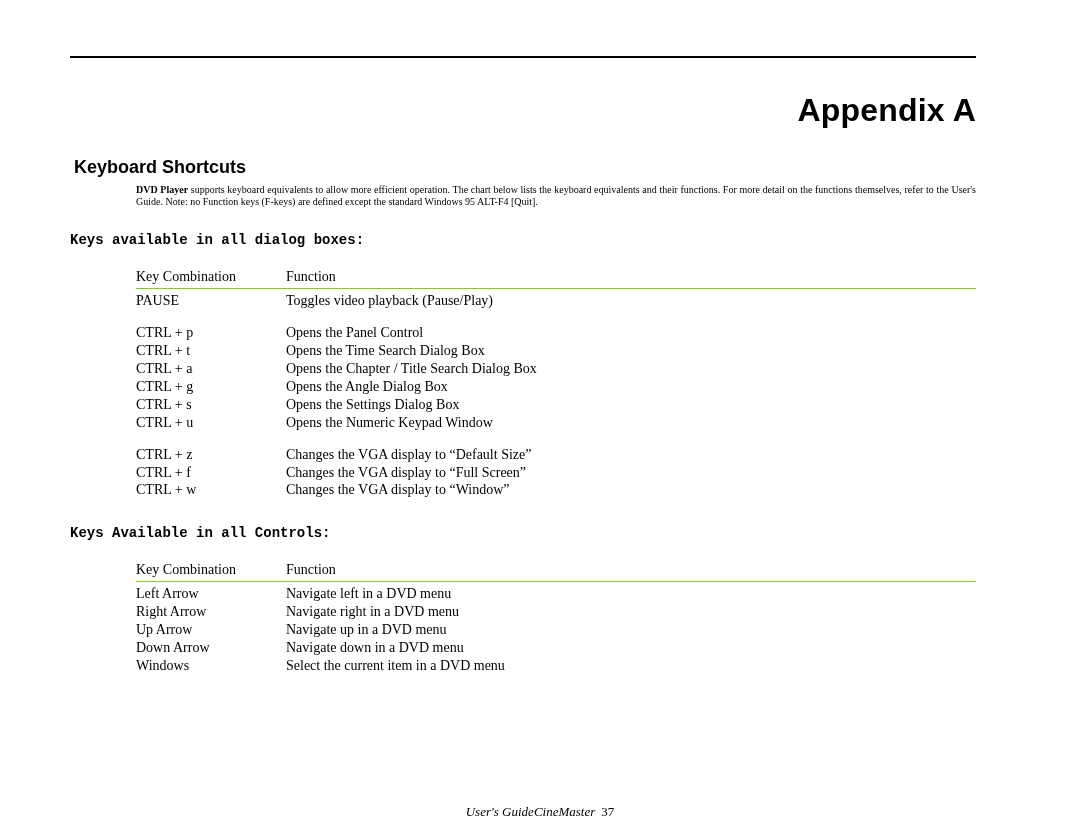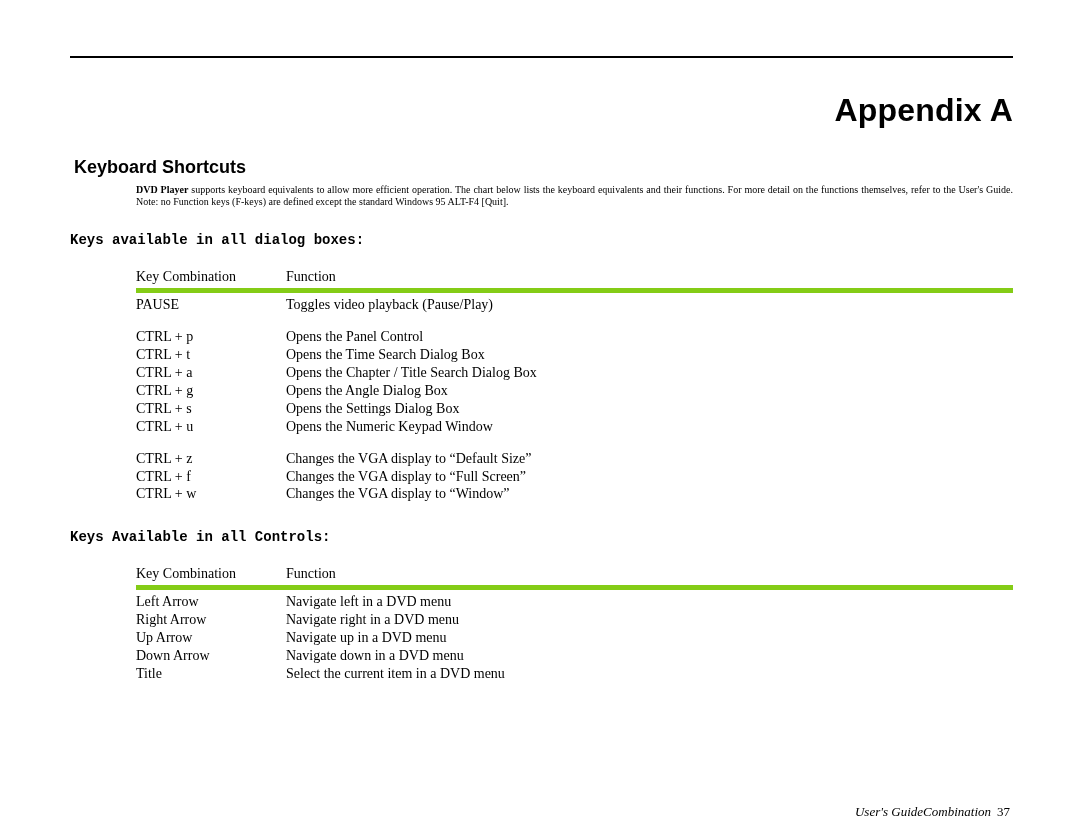--- a/index.html
+++ b/index.html
@@ -7,21 +7,21 @@
     padding: 0;
     background: #fff;
     font-family: "Times New Roman", Times, serif;
     color: #000;
   }
   .page {
     width: 1080px;
     height: 834px;
     position: relative;
     box-sizing: border-box;
-    padding: 56px 67px 0 70px;
+    padding: 56px 104px 0 70px;
   }
   .rule {
     border: none;
     border-top: 2px solid #000;
     margin: 0 0 34px 0;
   }
   .title {
     font-family: Arial, Helvetica, sans-serif;
     font-weight: bold;
     font-size: 32px;
@@ -54,39 +54,39 @@
   .kv-block {
     padding-left: 66px;
     font-size: 14px;
     line-height: 1.28;
     margin-bottom: 26px;
   }
   .kv-row {
     display: flex;
   }
   .kv-row.header {
-    border-bottom: 5px solid #84cc16;
+    border-bottom: 1px solid #84cc16;
     padding-bottom: 2px;
     margin-bottom: 3px;
   }
   .kv-key {
     width: 150px;
     flex: 0 0 150px;
   }
   .kv-val {
     flex: 1;
   }
   .gap { height: 14px; }
   .footer {
     position: absolute;
     bottom: 14px;
     left: 70px;
     right: 70px;
     display: flex;
-    justify-content: flex-end;
+    justify-content: center;
     font-size: 13px;
     font-style: italic;
   }
   .footer .right {
     font-style: italic;
   }
   .footer .right .pno {
     font-style: normal;
     margin-left: 6px;
   }
@@ -181,26 +181,26 @@
         </div>
         <div class="kv-row">
           <div class="kv-key">Up Arrow</div>
           <div class="kv-val">Navigate up in a DVD menu</div>
         </div>
         <div class="kv-row">
           <div class="kv-key">Down Arrow</div>
           <div class="kv-val">Navigate down in a DVD menu</div>
         </div>
         <div class="kv-row">
-          <div class="kv-key">Title</div>
+          <div class="kv-key">Windows</div>
           <div class="kv-val">Select the current item in a DVD menu</div>
         </div>
       </div>
   </div>
 
   <div class="footer">
     <span>User's Guide</span>
     <span class="right">
-      <span>Combination</span><span class="pno">37</span>
+      <span>CineMaster</span><span class="pno">37</span>
     </span>
   </div>
 
 </div>
 
 </body></html>

